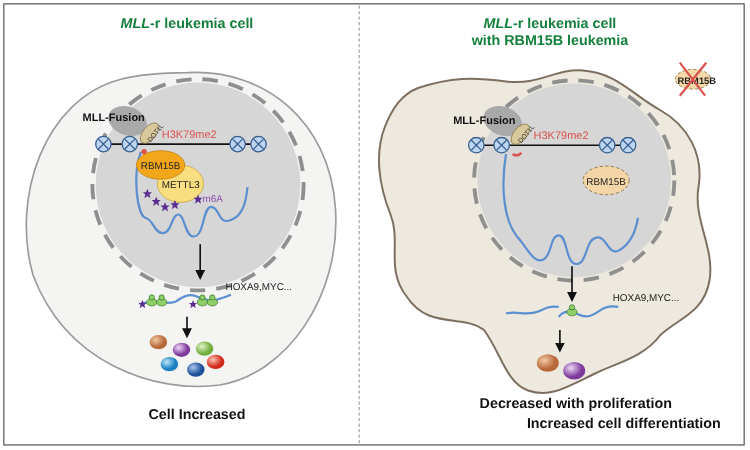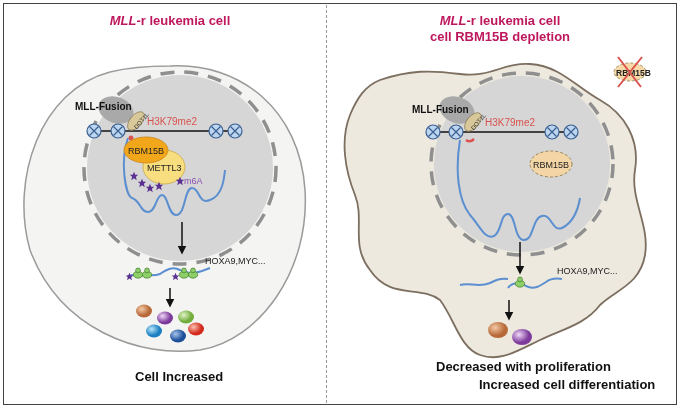--- a/index.html
+++ b/index.html
@@ -1,36 +1,36 @@
 <!DOCTYPE html>
 <html><head>
 <meta charset="utf-8">
 <style>
   html, body { margin: 0; padding: 0; background: #ffffff; }
   body { width: 682px; height: 409px; position: relative; overflow: hidden; font-family: "Liberation Sans", sans-serif; }
   .frame { position: absolute; left: 3px; top: 3px; width: 674px; height: 402px; border: 1.5px solid #444; box-sizing: border-box; }
   .divider { position: absolute; left: 326px; top: 5px; height: 398px; border-left: 1px dashed #999; }
-  .title { position: absolute; font-weight: bold; font-size: 13px; color: #be185d; text-align: center; line-height: 16px; }
+  .title { position: absolute; font-weight: bold; font-size: 13px; color: #15803d; text-align: center; line-height: 16px; }
   .title i { font-style: italic; }
   .caption { position: absolute; font-weight: bold; font-size: 13px; color: #111; line-height: 18px; }
   svg { position: absolute; left: 0; top: 0; }
   .lbl { font-family: "Liberation Sans", sans-serif; }
 </style>
 </head>
 <body>
 
 <div class="frame"></div>
 <div class="divider"></div>
 
 <div class="title" style="left:60px; top:13px; width:220px;">
   <i>MLL</i><span>-r leukemia cell</span>
 </div>
 <div class="title" style="left:400px; top:13px; width:200px;">
   <div><i>MLL</i><span>-r leukemia cell</span></div>
-  <div>cell RBM15B depletion</div>
+  <div>with RBM15B leukemia</div>
 </div>
 
 <svg width="682" height="409" viewBox="0 0 682 409">
   <defs>
     <radialGradient id="gOrange" cx="35%" cy="35%">
         <stop offset="0" stop-color="#f3c9a4"></stop>
         <stop offset="1" stop-color="#b8693a"></stop>
       </radialGradient>
     <radialGradient id="gPurple" cx="35%" cy="35%">
         <stop offset="0" stop-color="#f0d8f6"></stop>

